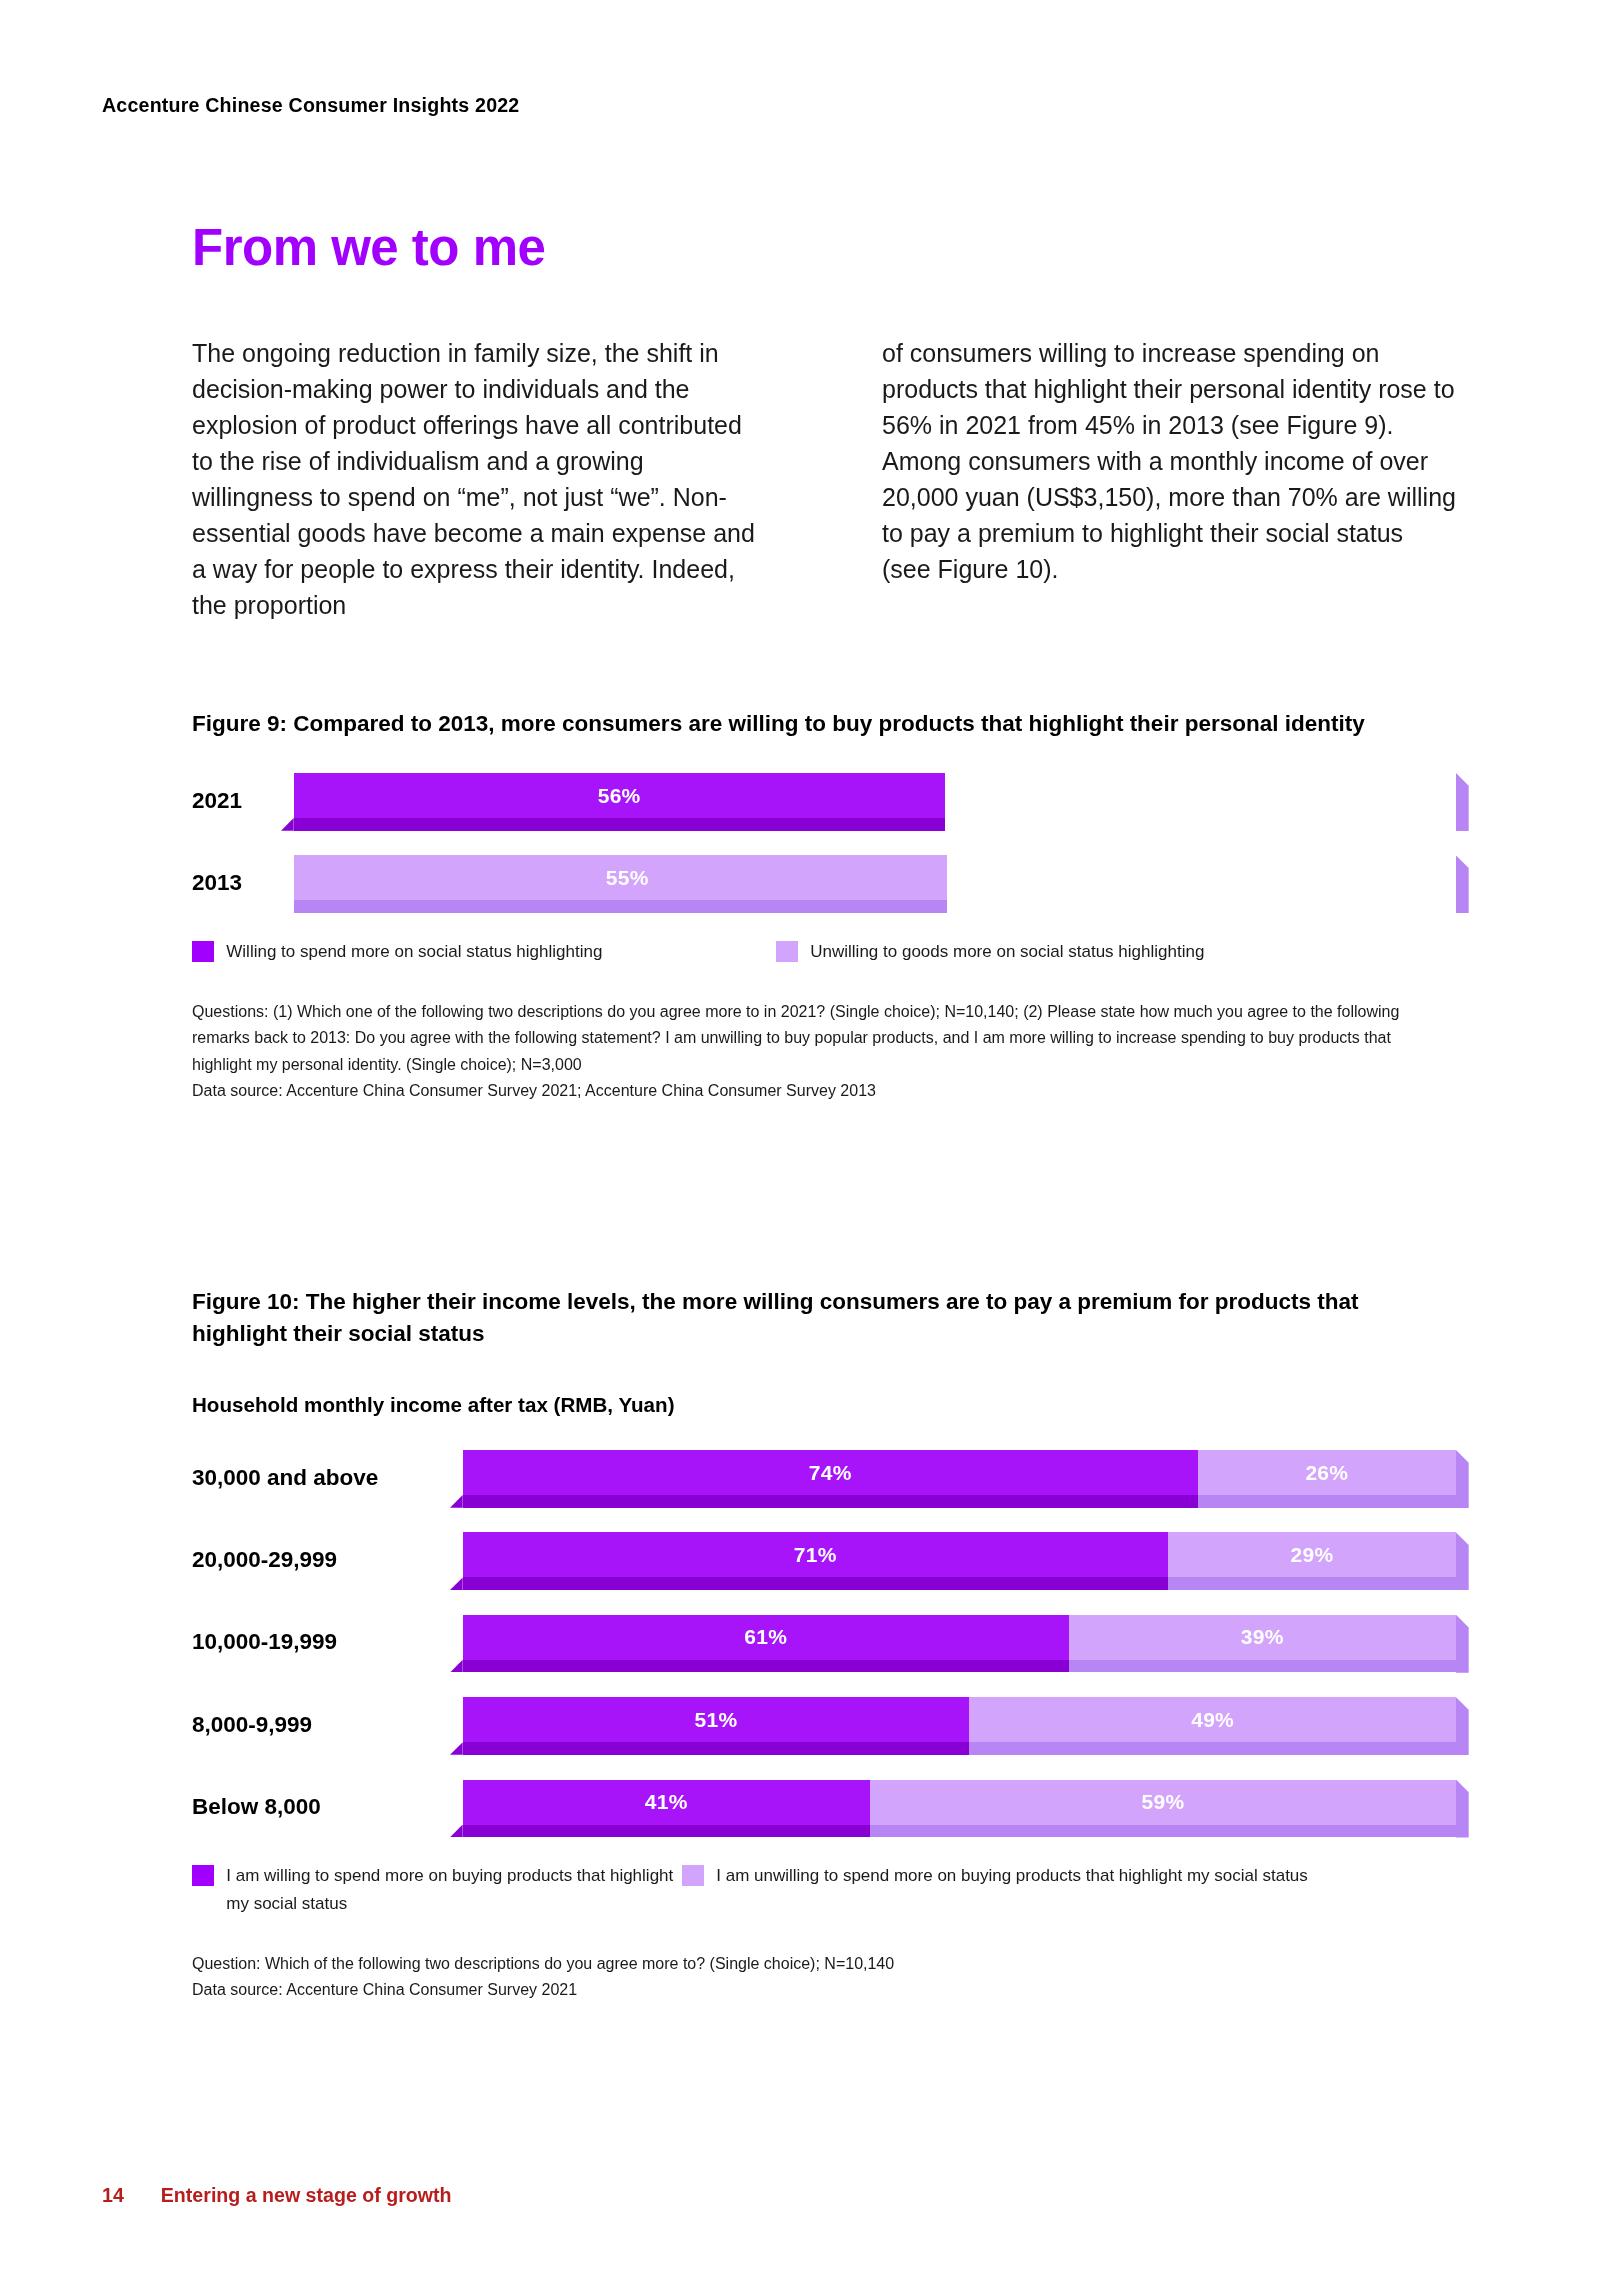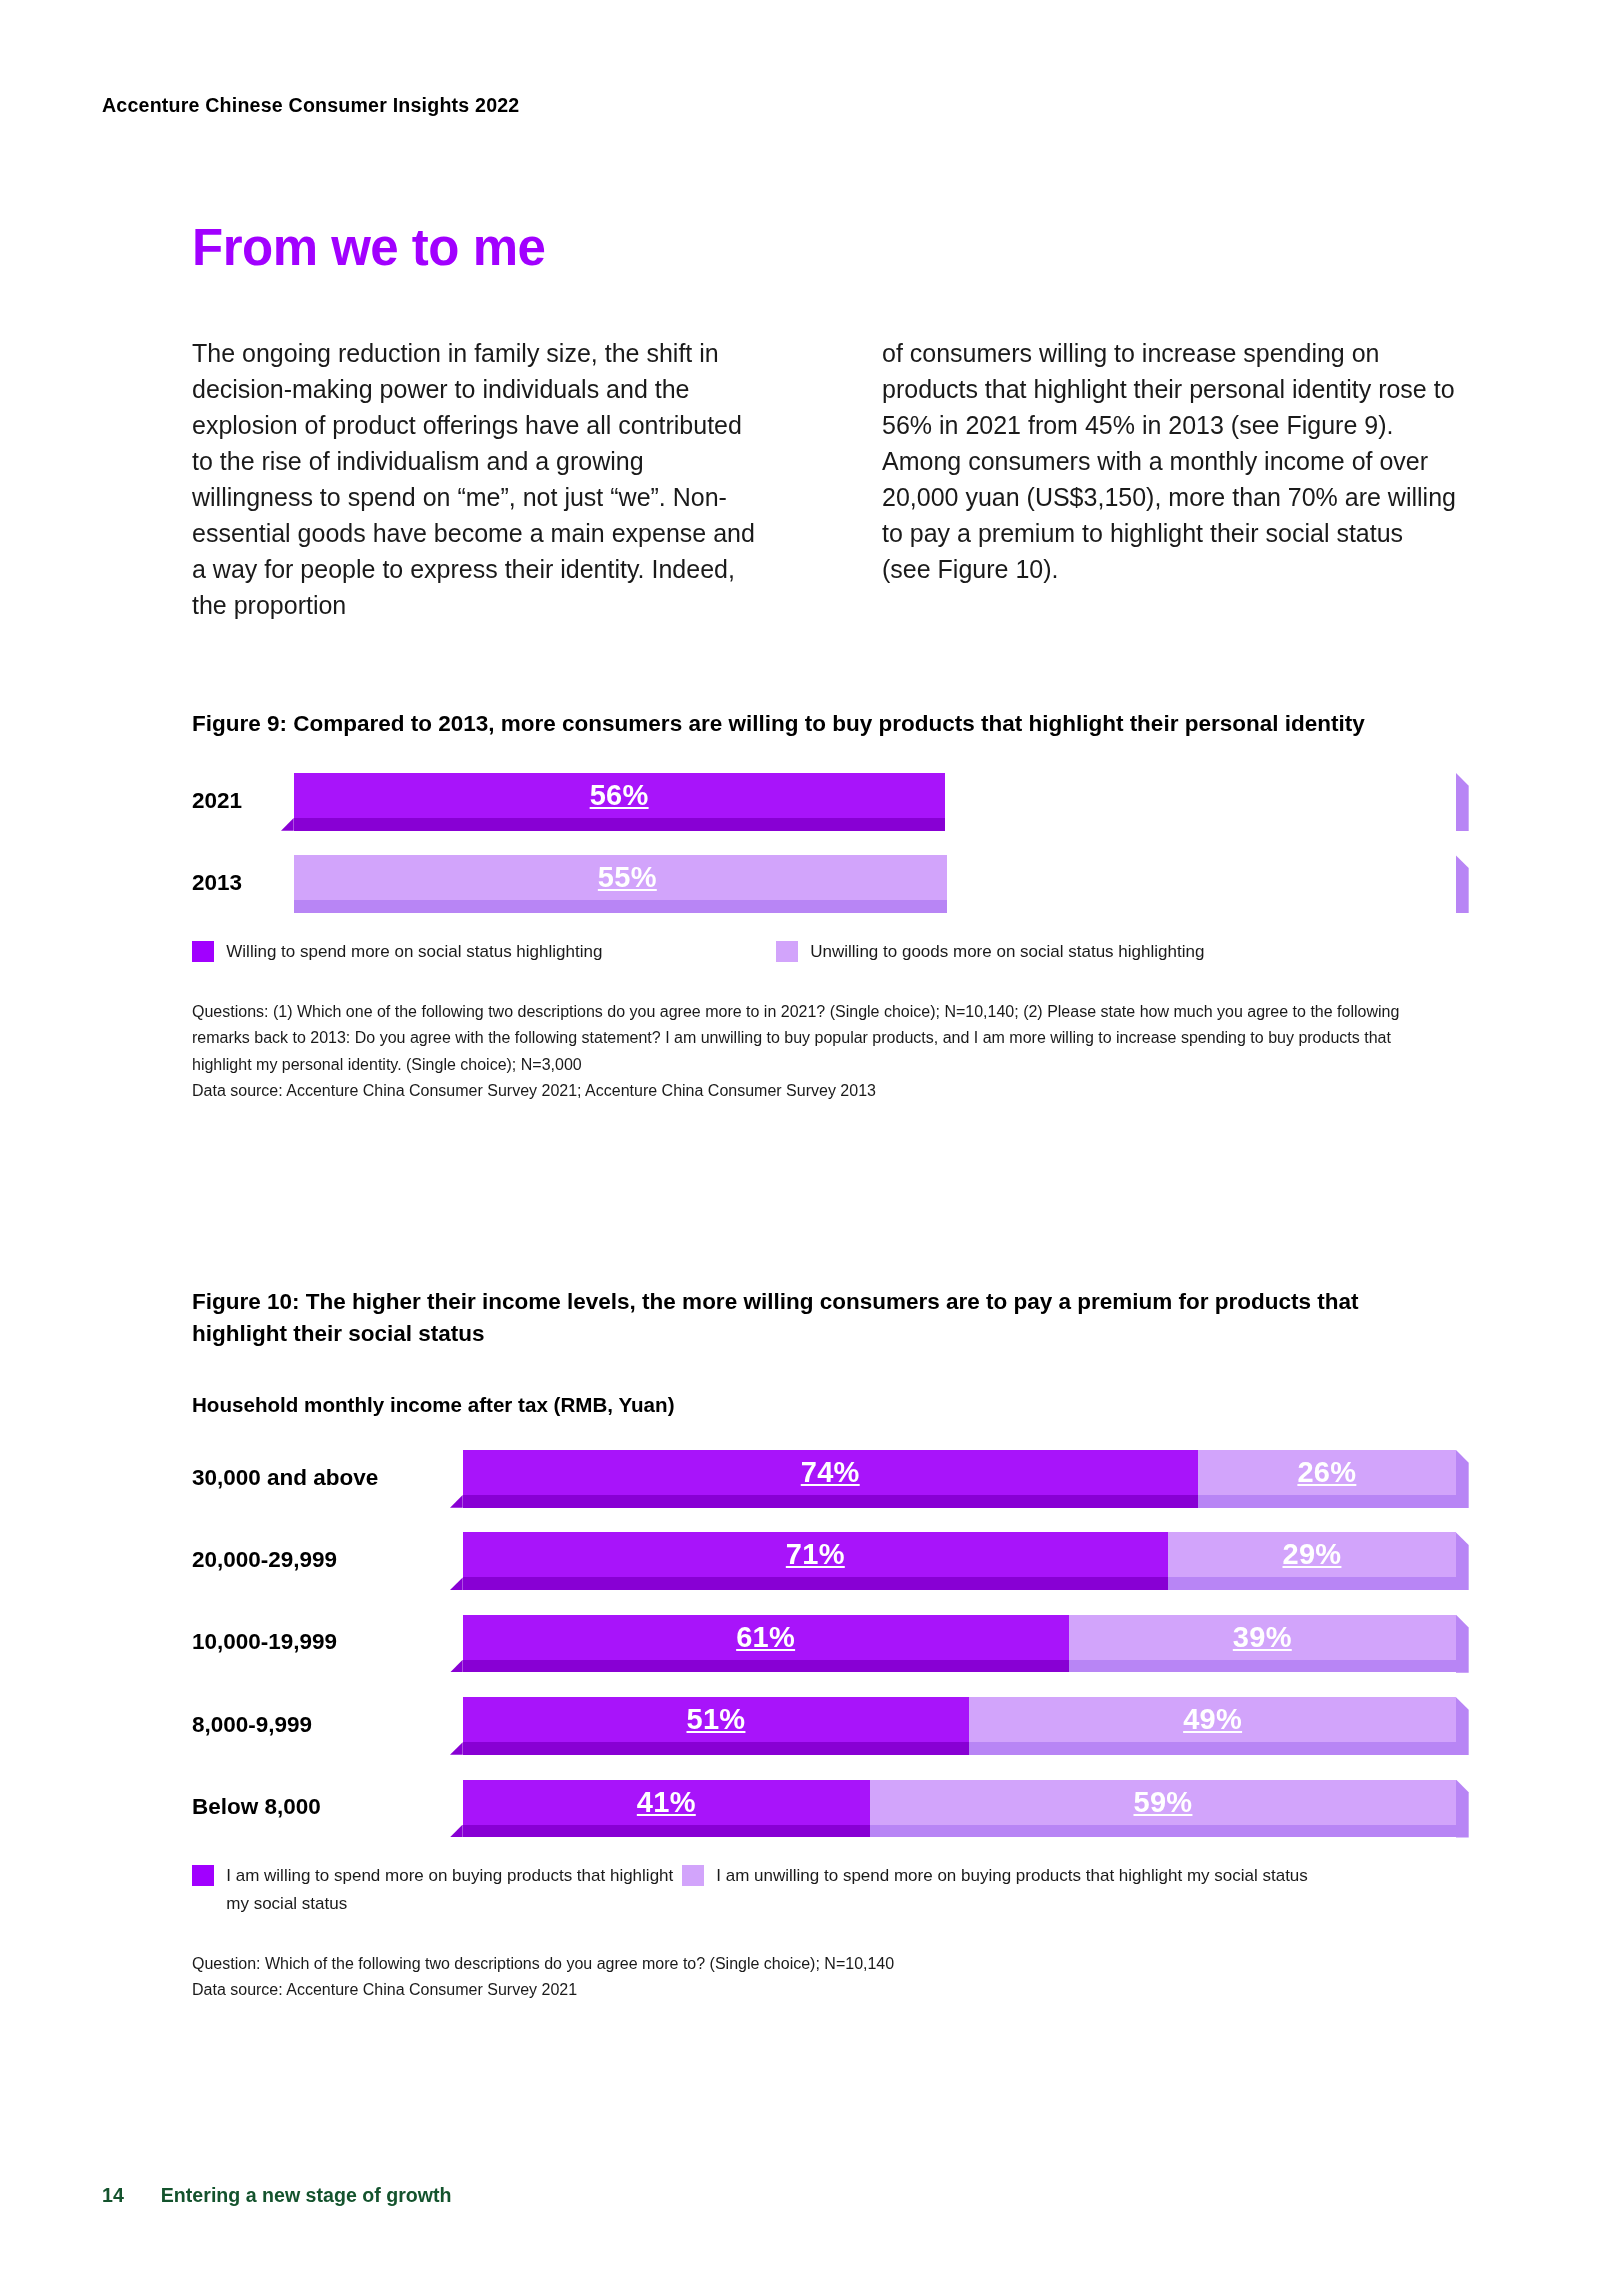--- a/index.html
+++ b/index.html
@@ -160,24 +160,23 @@
     width: 12.7px;
     height: 58px;
     background: #b885f5;
     clip-path: polygon(0 0, 100% 12.7px, 100% 100%, 0 58px);
   }
 
   .seg-value {
     position: relative;
     z-index: 3;
     color: #ffffff;
-    font-size: 29px;
+    font-size: 21px;
     font-weight: bold;
     letter-spacing: 0.3px;
-    text-decoration: underline;
   }
   .seg-b .seg-value { color: #ffffff; }
 
   
   .legend {
     display: flex;
     margin-top: 21.6px;
   }
   .legend-item {
     display: flex;
@@ -218,21 +217,21 @@
   
   .page-footer {
     position: absolute;
     left: 102px;
     bottom: 86px;
     display: flex;
     align-items: baseline;
     gap: 37px;
     font-size: 19.6px;
     font-weight: bold;
-    color: #14532d;
+    color: #b91c1c;
   }
 </style>
 </head>
 <body>
 
 <div class="page">
 
   <div class="doc-header">Accenture Chinese Consumer Insights 2022</div>
 
   <div class="section-title">From we to me</div>

